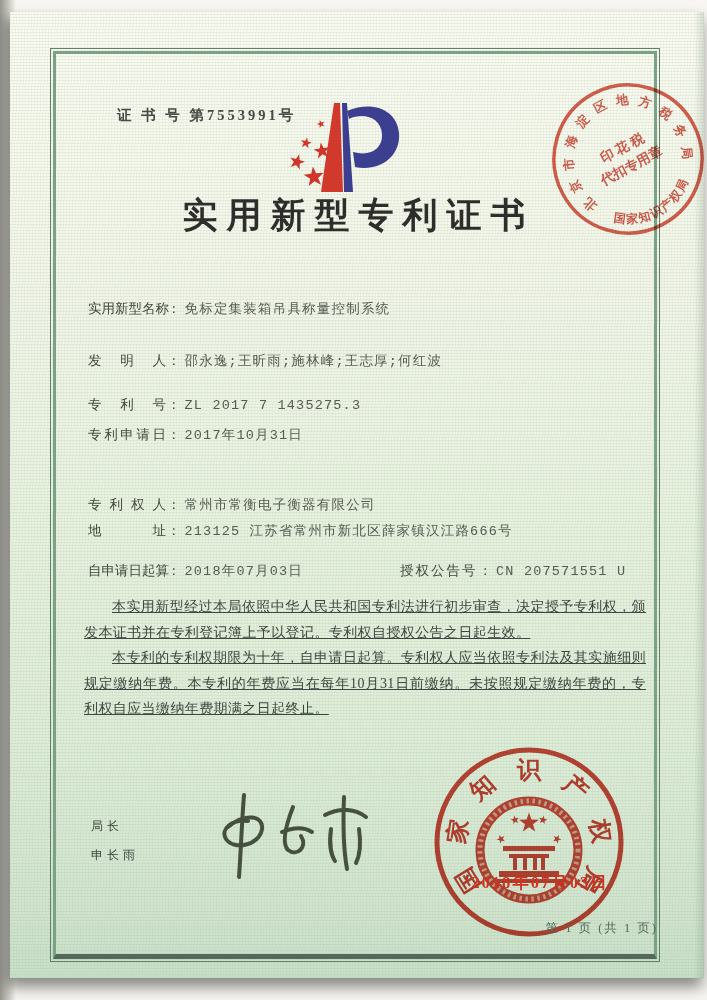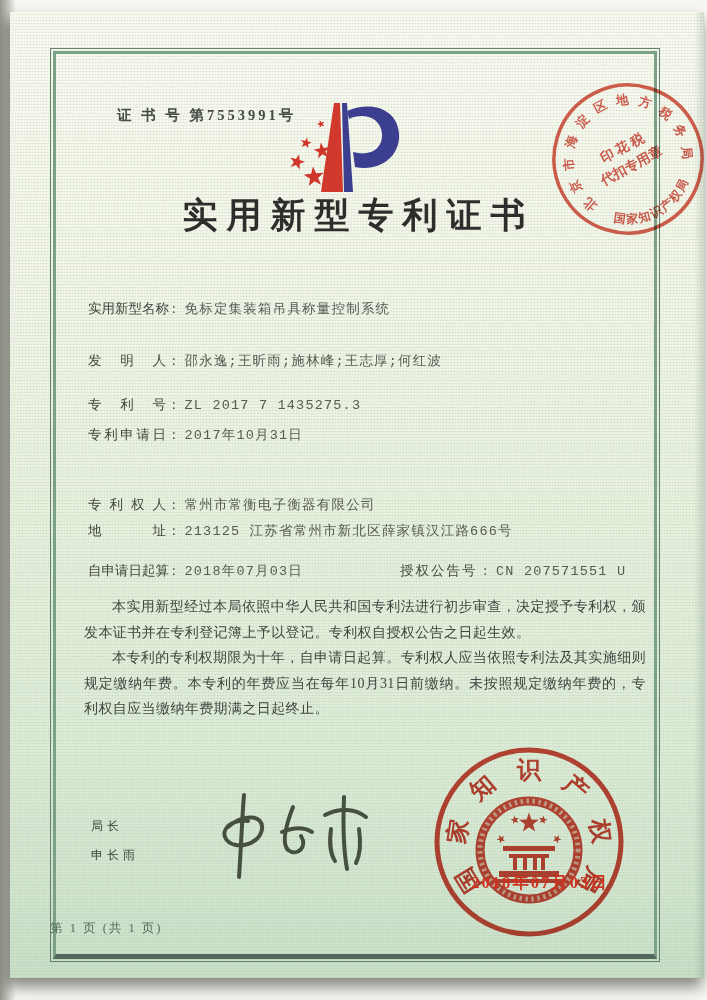--- a/index.html
+++ b/index.html
@@ -59,21 +59,21 @@
   }
   .colon{display:inline-block;margin:0 4px 0 1px;color:#44493f;}
   .fvalue{letter-spacing:1.2px;color:#565b53;font-family:Liberation Mono, monospace;}
   .grant-no-pair{position:absolute;left:312px;top:0;}
   
   .paras{
     position:absolute;left:74px;top:582px;width:562px;
     font-size:14px;line-height:25.5px;color:#3f453f;
     text-align:justify;letter-spacing:0.4px;
   }
-  .paras p{margin:0;text-indent:2em;}
+  .paras p{margin:0;text-indent:2em;text-decoration:underline;}
   
   .signer{position:absolute;left:81px;top:806px;font-size:12px;color:#3c423b;letter-spacing:4px;}
   .signer div{margin-bottom:12px;}
   .signature{position:absolute;left:188px;top:775px;width:185px;height:100px;}
   .signature path{stroke:#46503f;stroke-width:4;fill:none;stroke-linecap:round;stroke-linejoin:round;}
   
   .seal{position:absolute;left:421px;top:732px;width:196px;height:196px;mix-blend-mode:multiply;opacity:0.93;}
   .seal .ring{fill:none;stroke:#cd3a2b;stroke-width:5px;}
   .arc-big text{font-size:24px;font-weight:bold;fill:#cb3627;font-family:"Liberation Serif",serif;}
   .emblem-fill{fill:#cd3a2b;}
@@ -82,21 +82,21 @@
     font-size:16.5px;font-weight:bold;color:#cf3220;letter-spacing:2px;z-index:5;
   }
   
   .tax-stamp{position:absolute;left:534px;top:63px;width:168px;height:168px;mix-blend-mode:multiply;opacity:0.88;}
   .tax-stamp .ring{fill:none;stroke:#d44b3a;stroke-width:3.5px;}
   .arc-tax-top text{font-size:12.5px;font-weight:bold;fill:#d2473a;font-family:"Liberation Serif",serif;}
   .arc-tax-bottom text{font-size:12px;font-weight:bold;fill:#d2473a;font-family:"Liberation Serif",serif;}
   .tax-center{font-size:13.5px;font-weight:bold;fill:#d2473a;text-anchor:middle;font-family:"Liberation Serif",serif;}
   
   .footer{
-    position:absolute;left:40px;top:908px;width:608px;text-align:left;
+    position:absolute;left:40px;top:908px;width:608px;text-align:right;
     font-size:12.5px;color:#55695a;letter-spacing:2px;
   }
 </style>
 </head>
 <body>
 
 <div class="scan-shadow"></div>
 
 <div class="sheet">
   <div class="sheet-right-edge"></div>

